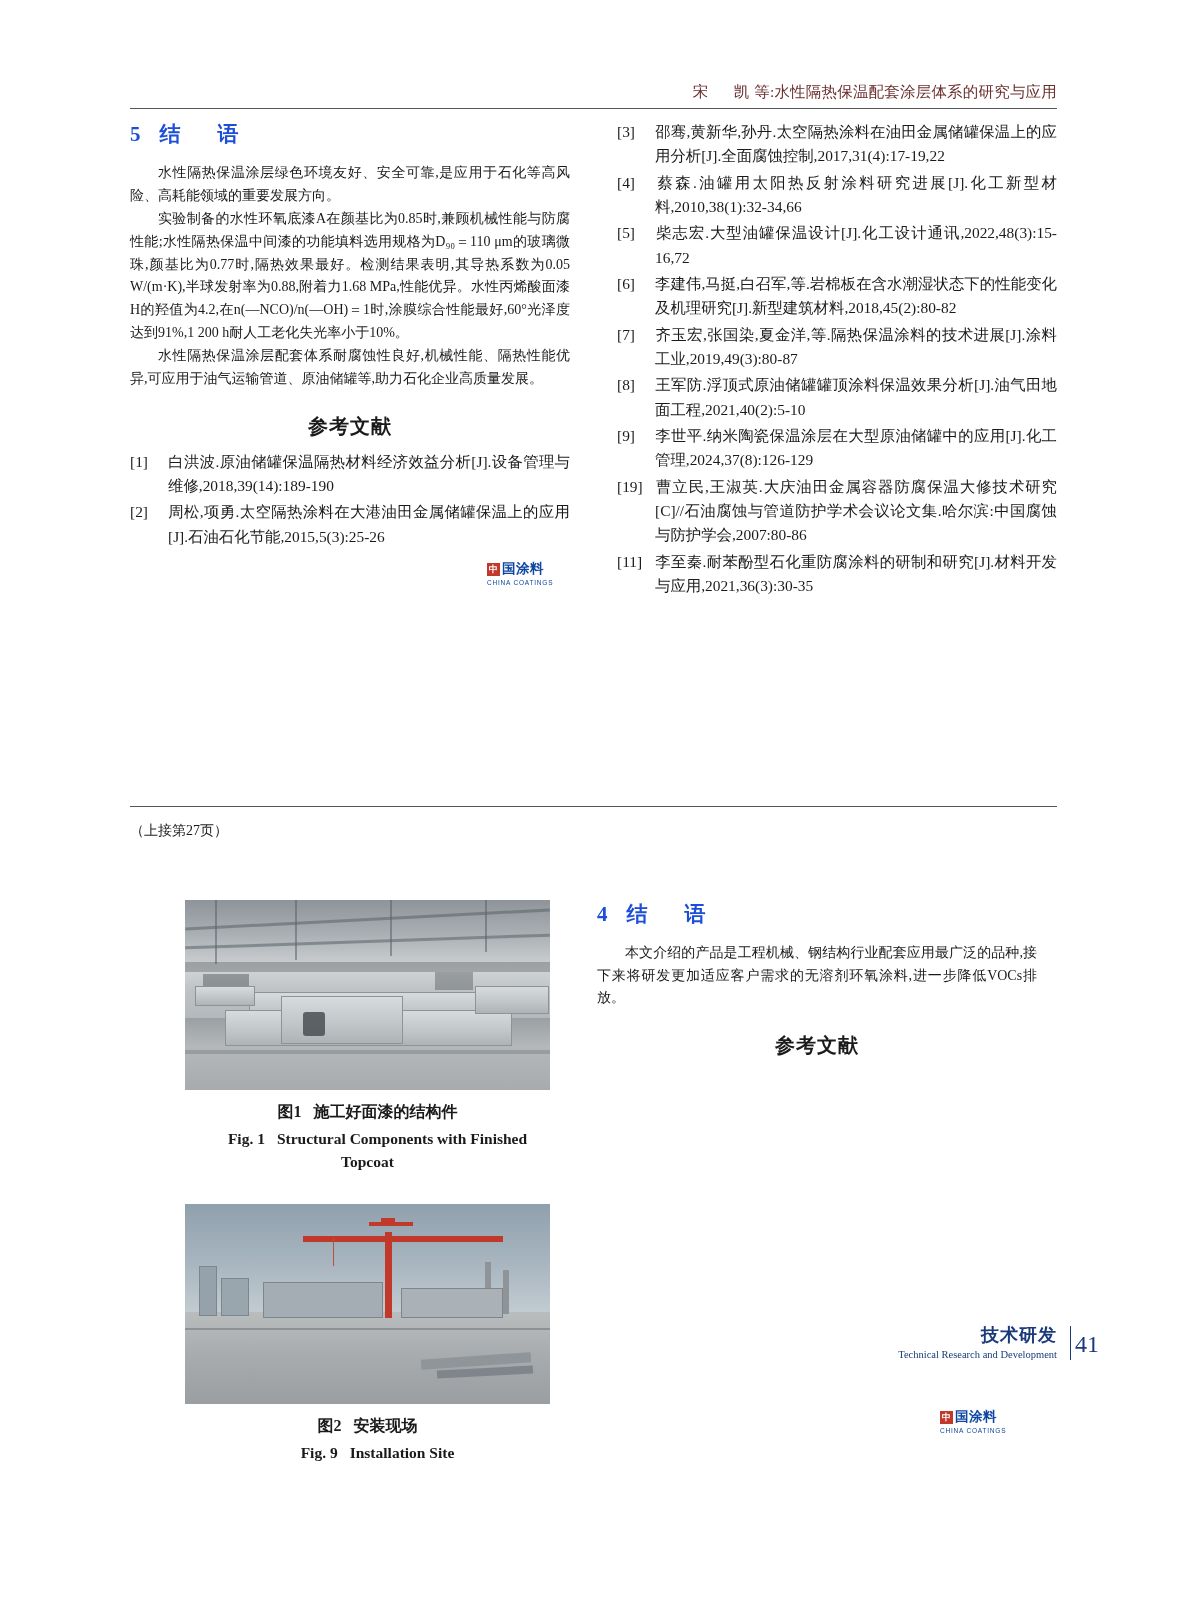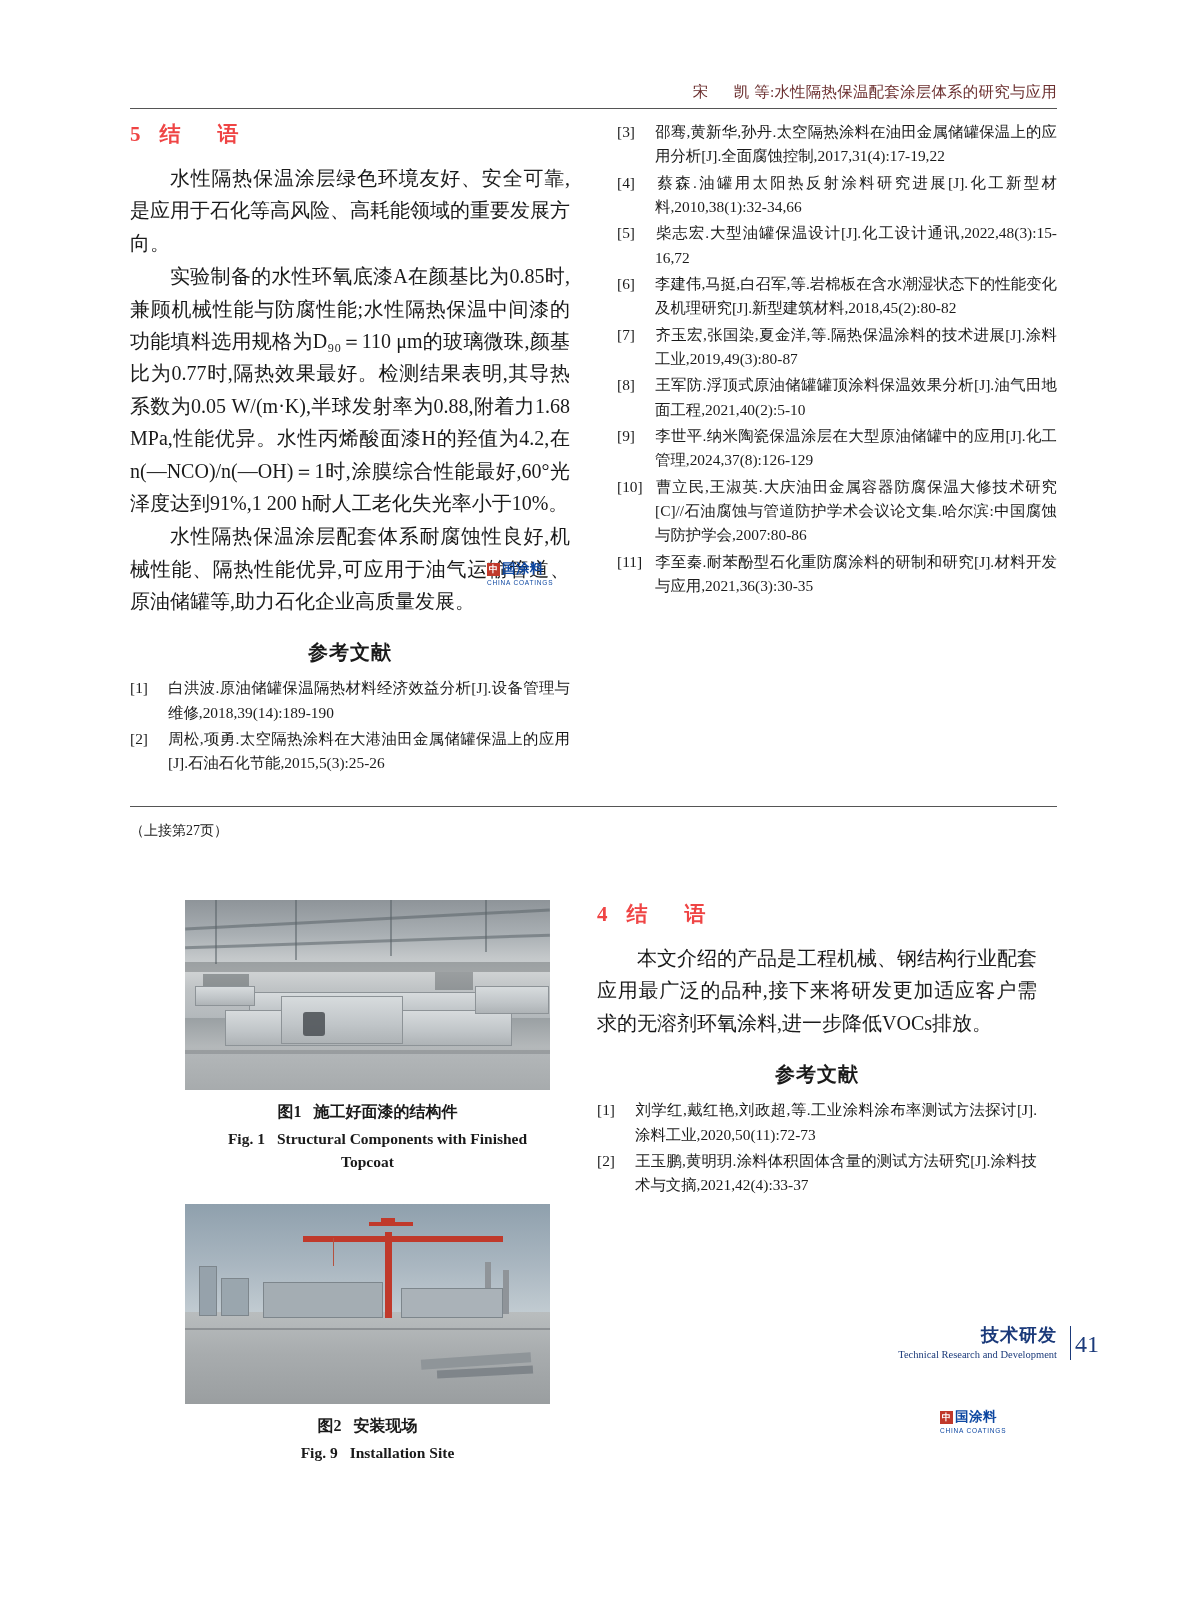--- a/index.html
+++ b/index.html
@@ -54,31 +54,31 @@
   .col {
     width: 440px;
     box-sizing: border-box;
   }
   .col-left { position: absolute; left: 0; top: 0; }
   .col-right { position: absolute; left: 487px; top: 0; }
 
   .sec-title {
     font-size: 21px;
     font-weight: bold;
-    color: #ef4444;
+    color: #1d4ed8;
     margin: 0 0 14px 0;
     letter-spacing: 1px;
   }
   .sec-title .num {
     margin-right: 18px;
   }
   .sec-title .txt { letter-spacing: 8px; }
 
   p.body {
-    font-size: 20px;
+    font-size: 14px;
     line-height: 1.62;
     margin: 0 0 1px 0;
     text-align: justify;
     text-justify: inter-ideograph;
     text-indent: 2em;
   }
   .refs-title {
     text-align: center;
     font-size: 20px;
     font-weight: bold;
@@ -324,21 +324,21 @@
 
     <div class="col col-right">
       <ul class="reflist">
         <li><span class="mark">[3]</span><span>邵骞,黄新华,孙丹.太空隔热涂料在油田金属储罐保温上的应用分析[J].全面腐蚀控制,2017,31(4):17-19,22</span></li>
         <li><span class="mark">[4]</span><span>蔡森.油罐用太阳热反射涂料研究进展[J].化工新型材料,2010,38(1):32-34,66</span></li>
         <li><span class="mark">[5]</span><span>柴志宏.大型油罐保温设计[J].化工设计通讯,2022,48(3):15-16,72</span></li>
         <li><span class="mark">[6]</span><span>李建伟,马挺,白召军,等.岩棉板在含水潮湿状态下的性能变化及机理研究[J].新型建筑材料,2018,45(2):80-82</span></li>
         <li><span class="mark">[7]</span><span>齐玉宏,张国染,夏金洋,等.隔热保温涂料的技术进展[J].涂料工业,2019,49(3):80-87</span></li>
         <li><span class="mark">[8]</span><span>王军防.浮顶式原油储罐罐顶涂料保温效果分析[J].油气田地面工程,2021,40(2):5-10</span></li>
         <li><span class="mark">[9]</span><span>李世平.纳米陶瓷保温涂层在大型原油储罐中的应用[J].化工管理,2024,37(8):126-129</span></li>
-        <li class="wide"><span class="mark">[10]</span><span>曹立民,王淑英.大庆油田金属容器防腐保温大修技术研究[C]//石油腐蚀与管道防护学术会议论文集.哈尔滨:中国腐蚀与防护学会,2007:80-86</span></li>
+        <li class="wide"><span class="mark">[19]</span><span>曹立民,王淑英.大庆油田金属容器防腐保温大修技术研究[C]//石油腐蚀与管道防护学术会议论文集.哈尔滨:中国腐蚀与防护学会,2007:80-86</span></li>
         <li class="wide"><span class="mark">[11]</span><span>李至秦.耐苯酚型石化重防腐涂料的研制和研究[J].材料开发与应用,2021,36(3):30-35</span></li>
       </ul>
     </div>
   </div>
 
   <div class="logo logo-top">
     <div class="cn"><span class="sq">中</span><span>国涂料</span></div>
     <div class="en">CHINA COATINGS</div>
   </div>
 
@@ -403,24 +403,20 @@
     </div>
   </div>
 
   <div class="bottom-right">
     <h2 class="sec-title">
       <span class="num">4</span><span class="txt">结　语</span>
     </h2>
     <p class="body">本文介绍的产品是工程机械、钢结构行业配套应用最广泛的品种,接下来将研发更加适应客户需求的无溶剂环氧涂料,进一步降低VOCs排放。</p>
 
     <div class="refs-title">参考文献</div>
-    <ul class="reflist">
-      <li><span class="mark">[1]</span><span>刘学红,戴红艳,刘政超,等.工业涂料涂布率测试方法探讨[J].涂料工业,2020,50(11):72-73</span></li>
-      <li><span class="mark">[2]</span><span>王玉鹏,黄明玥.涂料体积固体含量的测试方法研究[J].涂料技术与文摘,2021,42(4):33-37</span></li>
-    </ul>
   </div>
 
   <div class="logo logo-bottom">
     <div class="cn"><span class="sq">中</span><span>国涂料</span></div>
     <div class="en">CHINA COATINGS</div>
   </div>
 
   <div class="footer">
     <div class="zh">技术研发</div>
     <div class="en">Technical Research and Development</div>

